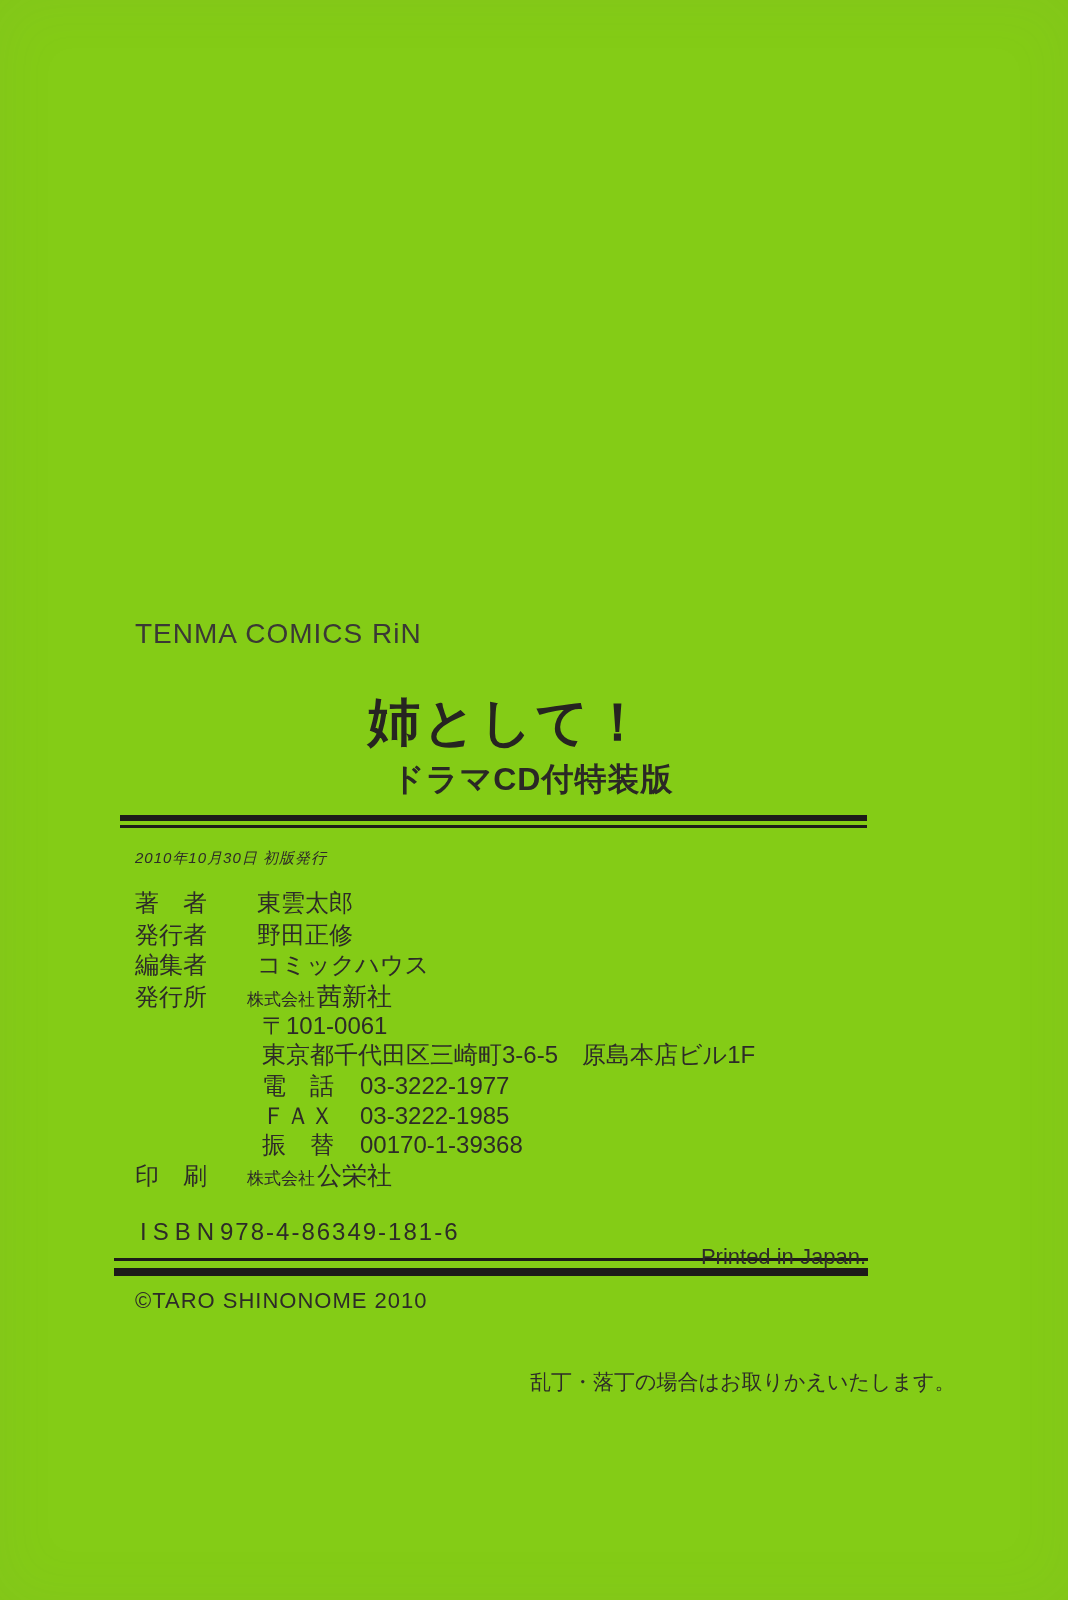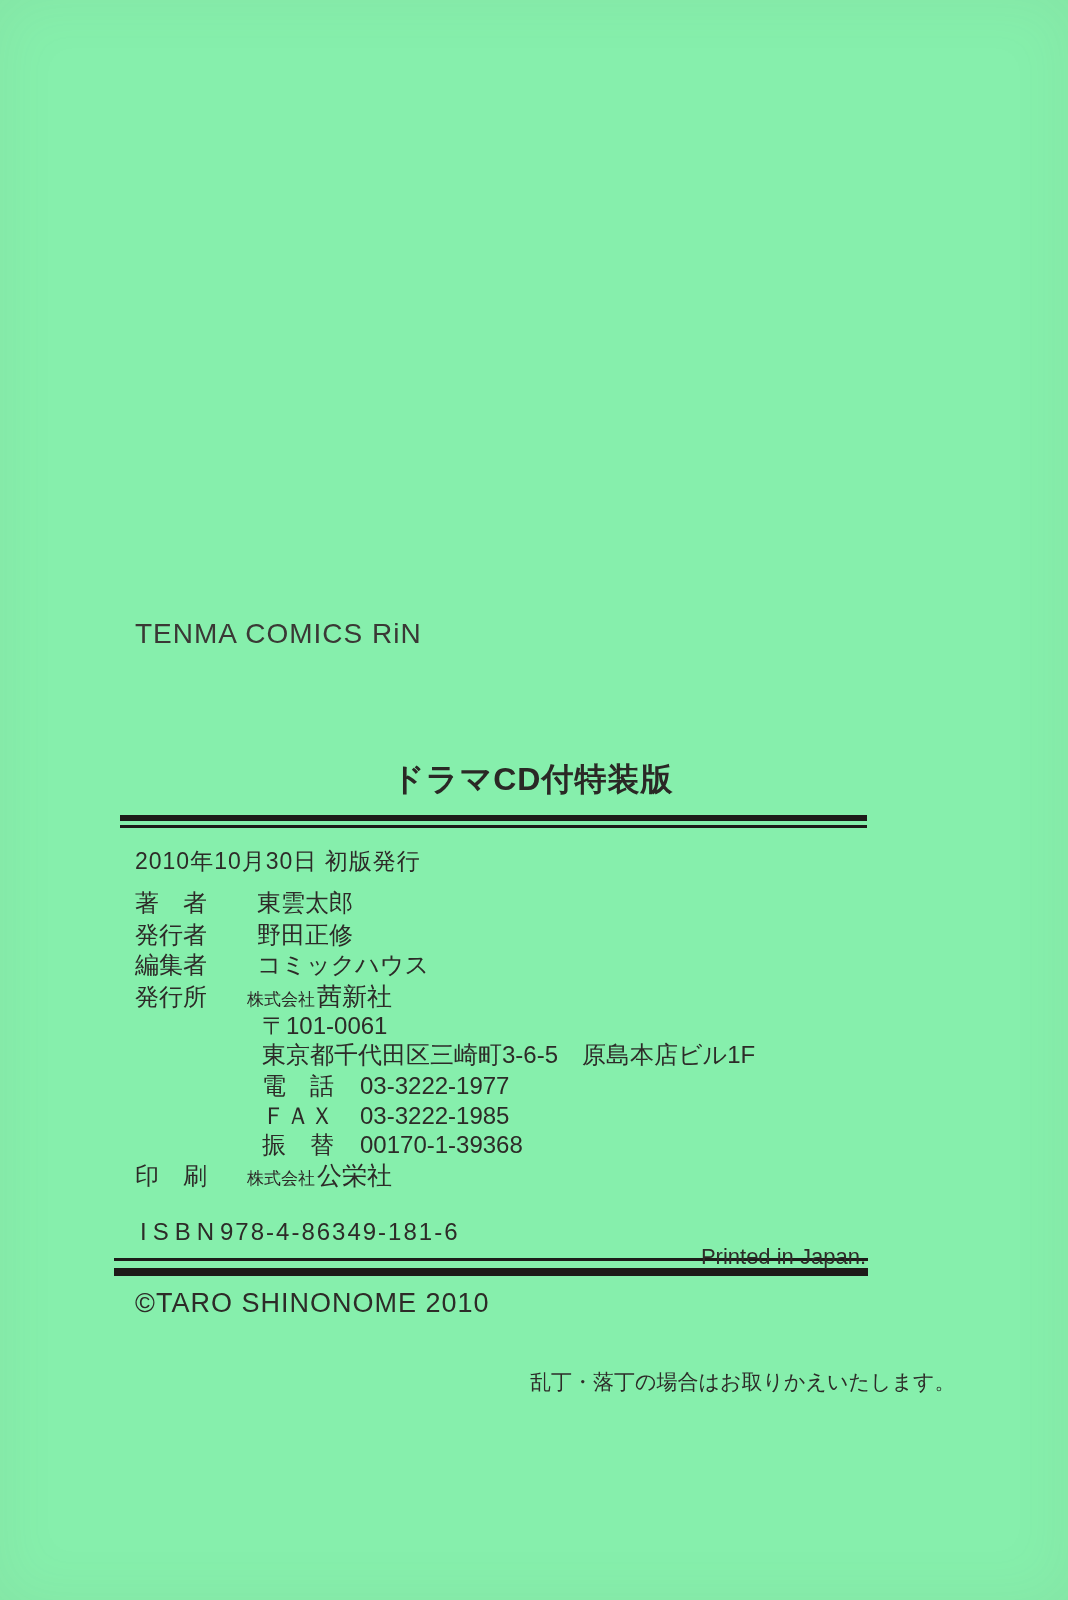--- a/index.html
+++ b/index.html
@@ -2,21 +2,21 @@
 <html><head>
 <meta charset="utf-8">
 <style>
   * { margin: 0; padding: 0; box-sizing: border-box; }
   html, body { background: #e8e6e2; }
   .page {
     position: relative;
     width: 1068px;
     height: 1600px;
     margin: 0 auto;
-    background: #86efac;
+    background: #84cc16;
     overflow: hidden;
     font-family: "Liberation Sans", "DejaVu Sans", sans-serif;
     color: #2d2b28;
     box-shadow: inset 0 0 60px rgba(120,110,95,0.08);
   }
   .imprint {
     position: absolute;
     left: 135px; top: 618px;
     font-size: 28px;
     letter-spacing: 1px;
@@ -62,33 +62,33 @@
     width: 72px;
     text-align: justify;
     text-align-last: justify;
     vertical-align: baseline;
   }
   .val { margin-left: 50px; font-family: Liberation Serif, serif; }
   .co-prefix { font-size: 17px; margin-left: 40px; margin-right: 2px; }
   .co-name { font-size: 25px; }
   .indent { left: 262px; }
   .cval { margin-left: 26px; }
-  .date-row { font-size: 23px; letter-spacing: 1px; }
+  .date-row { font-size: 15px; letter-spacing: 1px; font-style: italic; }
   .isbn-row { font-size: 24px; text-align: right; }
   .isbn-lbl {
     display: inline-block;
     width: 85px;
     letter-spacing: 6px;
   }
   .isbn-val { letter-spacing: 2px; }
 
   .copyright {
     position: absolute;
     left: 135px; top: 1288px;
-    font-size: 27px;
+    font-size: 22px;
     letter-spacing: 1px;
     color: #2d2b28;
   }
   .printed-in {
     position: absolute;
     right: 202px; top: 1244px;
     font-size: 22px;
     color: #2d2b28;
   }
   .notes {
@@ -101,20 +101,21 @@
     margin-top: 44px;
   }
 </style>
 </head>
 <body>
 
 <div class="page">
 
   <div class="imprint">TENMA COMICS RiN</div>
 
+  <div class="book-title">姉として！</div>
   <div class="book-edition">ドラマCD付特装版</div>
 
   <div class="rule rule-top">
     <div class="bar thick"></div>
     <div class="gap"></div>
     <div class="bar thin"></div>
   </div>
 
   <div class="row date-row" style="top:850px">2010年10月30日 初版発行</div>
 

